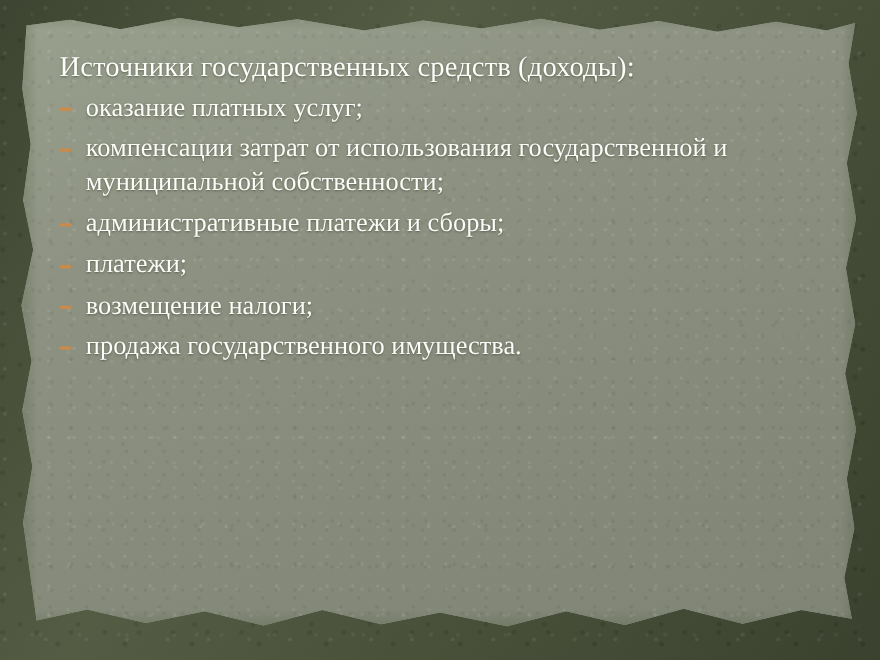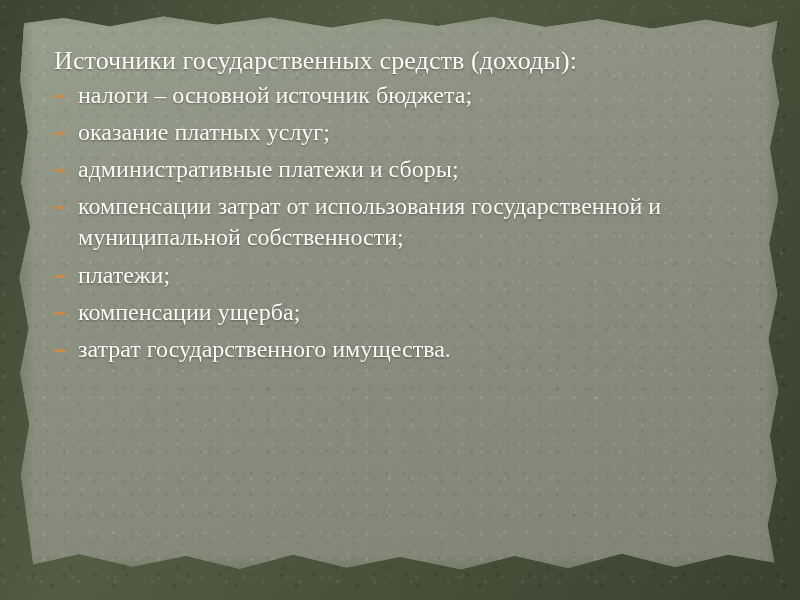--- a/index.html
+++ b/index.html
@@ -131,49 +131,48 @@
   <div class="paper"></div>
 
   <div class="content">
 
     <h1 class="slide-title">Источники государственных средств (доходы):</h1>
 
     <ul class="bullets">
 
       <li class="bullet-item">
         <span class="dash"></span>
-        <span>налоги – основной источник бюджета;</span>
       </li>
 
 
       <li class="bullet-item">
         <span class="dash"></span>
         <span>оказание платных услуг;</span>
       </li>
 
       <li class="bullet-item">
         <span class="dash"></span>
-        <span>административные платежи и сборы;</span>
+        <span>компенсации затрат от использования государственной и муниципальной собственности;</span>
       </li>
 
       <li class="bullet-item">
         <span class="dash"></span>
-        <span>компенсации затрат от использования государственной и муниципальной собственности;</span>
+        <span>административные платежи и сборы;</span>
       </li>
 
       <li class="bullet-item">
         <span class="dash"></span>
         <span>платежи;</span>
       </li>
 
       <li class="bullet-item">
         <span class="dash"></span>
-        <span>компенсации ущерба;</span>
+        <span>возмещение налоги;</span>
       </li>
 
       <li class="bullet-item">
         <span class="dash"></span>
-        <span>затрат государственного имущества.</span>
+        <span>продажа государственного имущества.</span>
       </li>
 
     </ul>
   </div>
 </div>
 
 </body></html>

